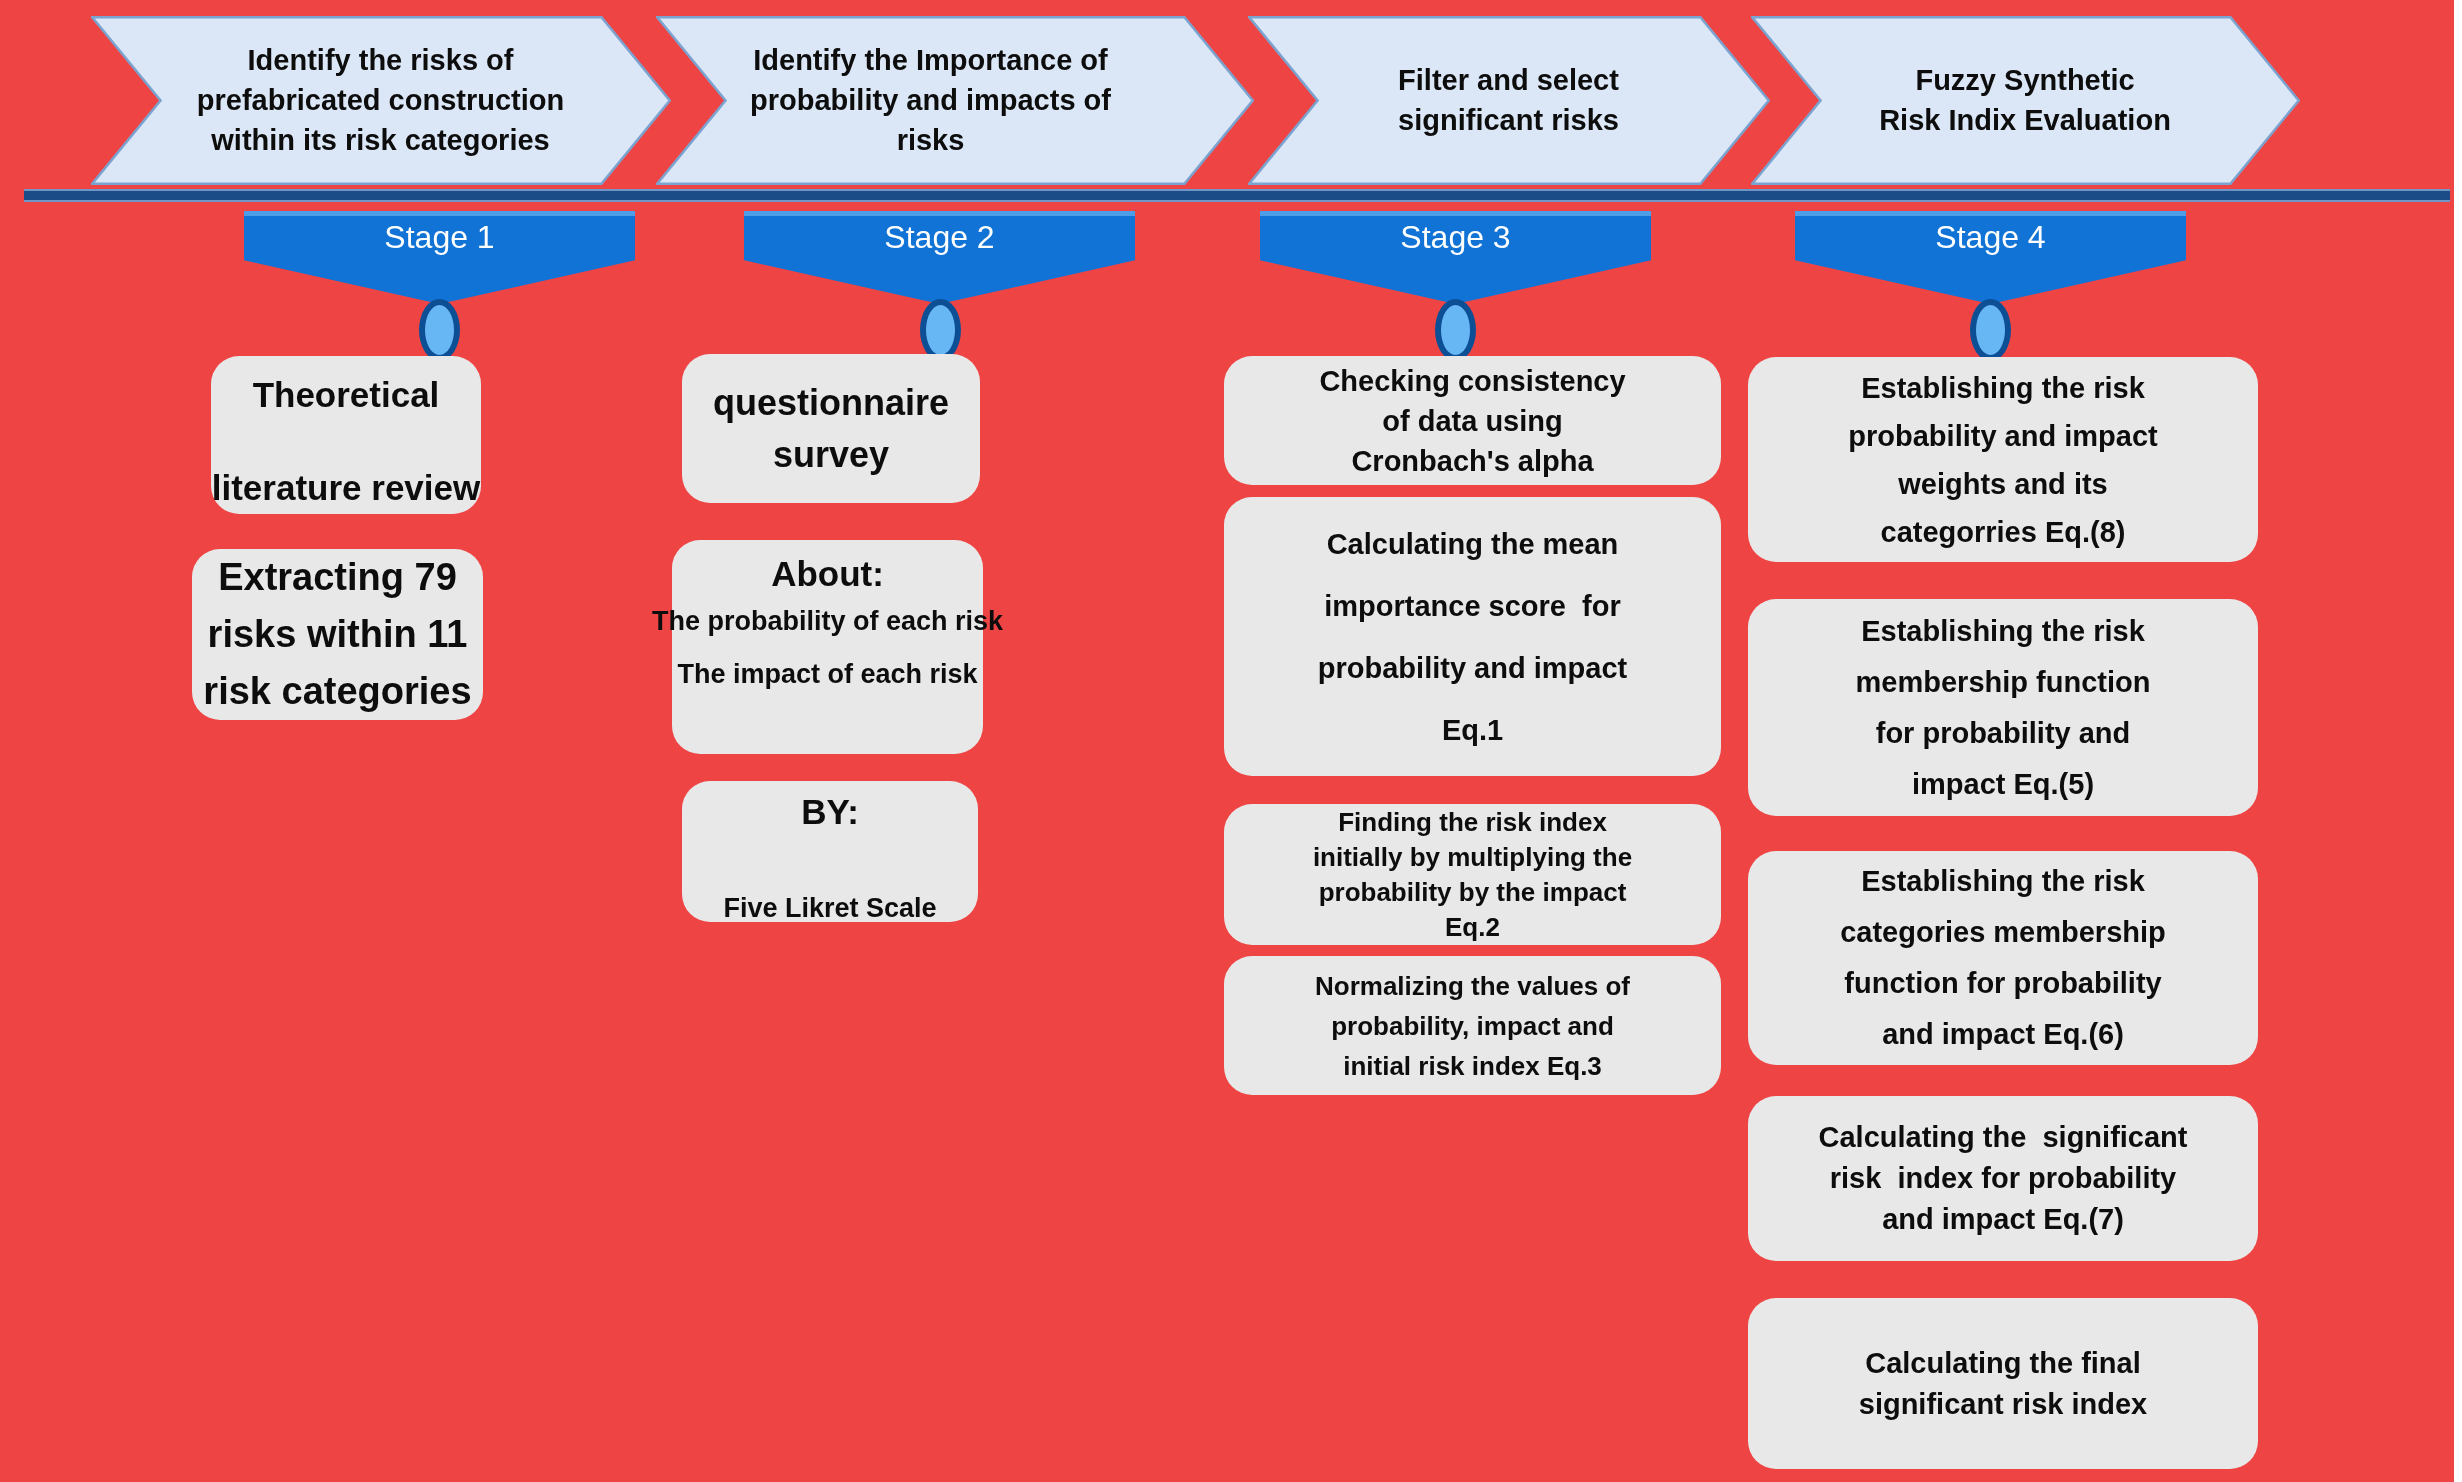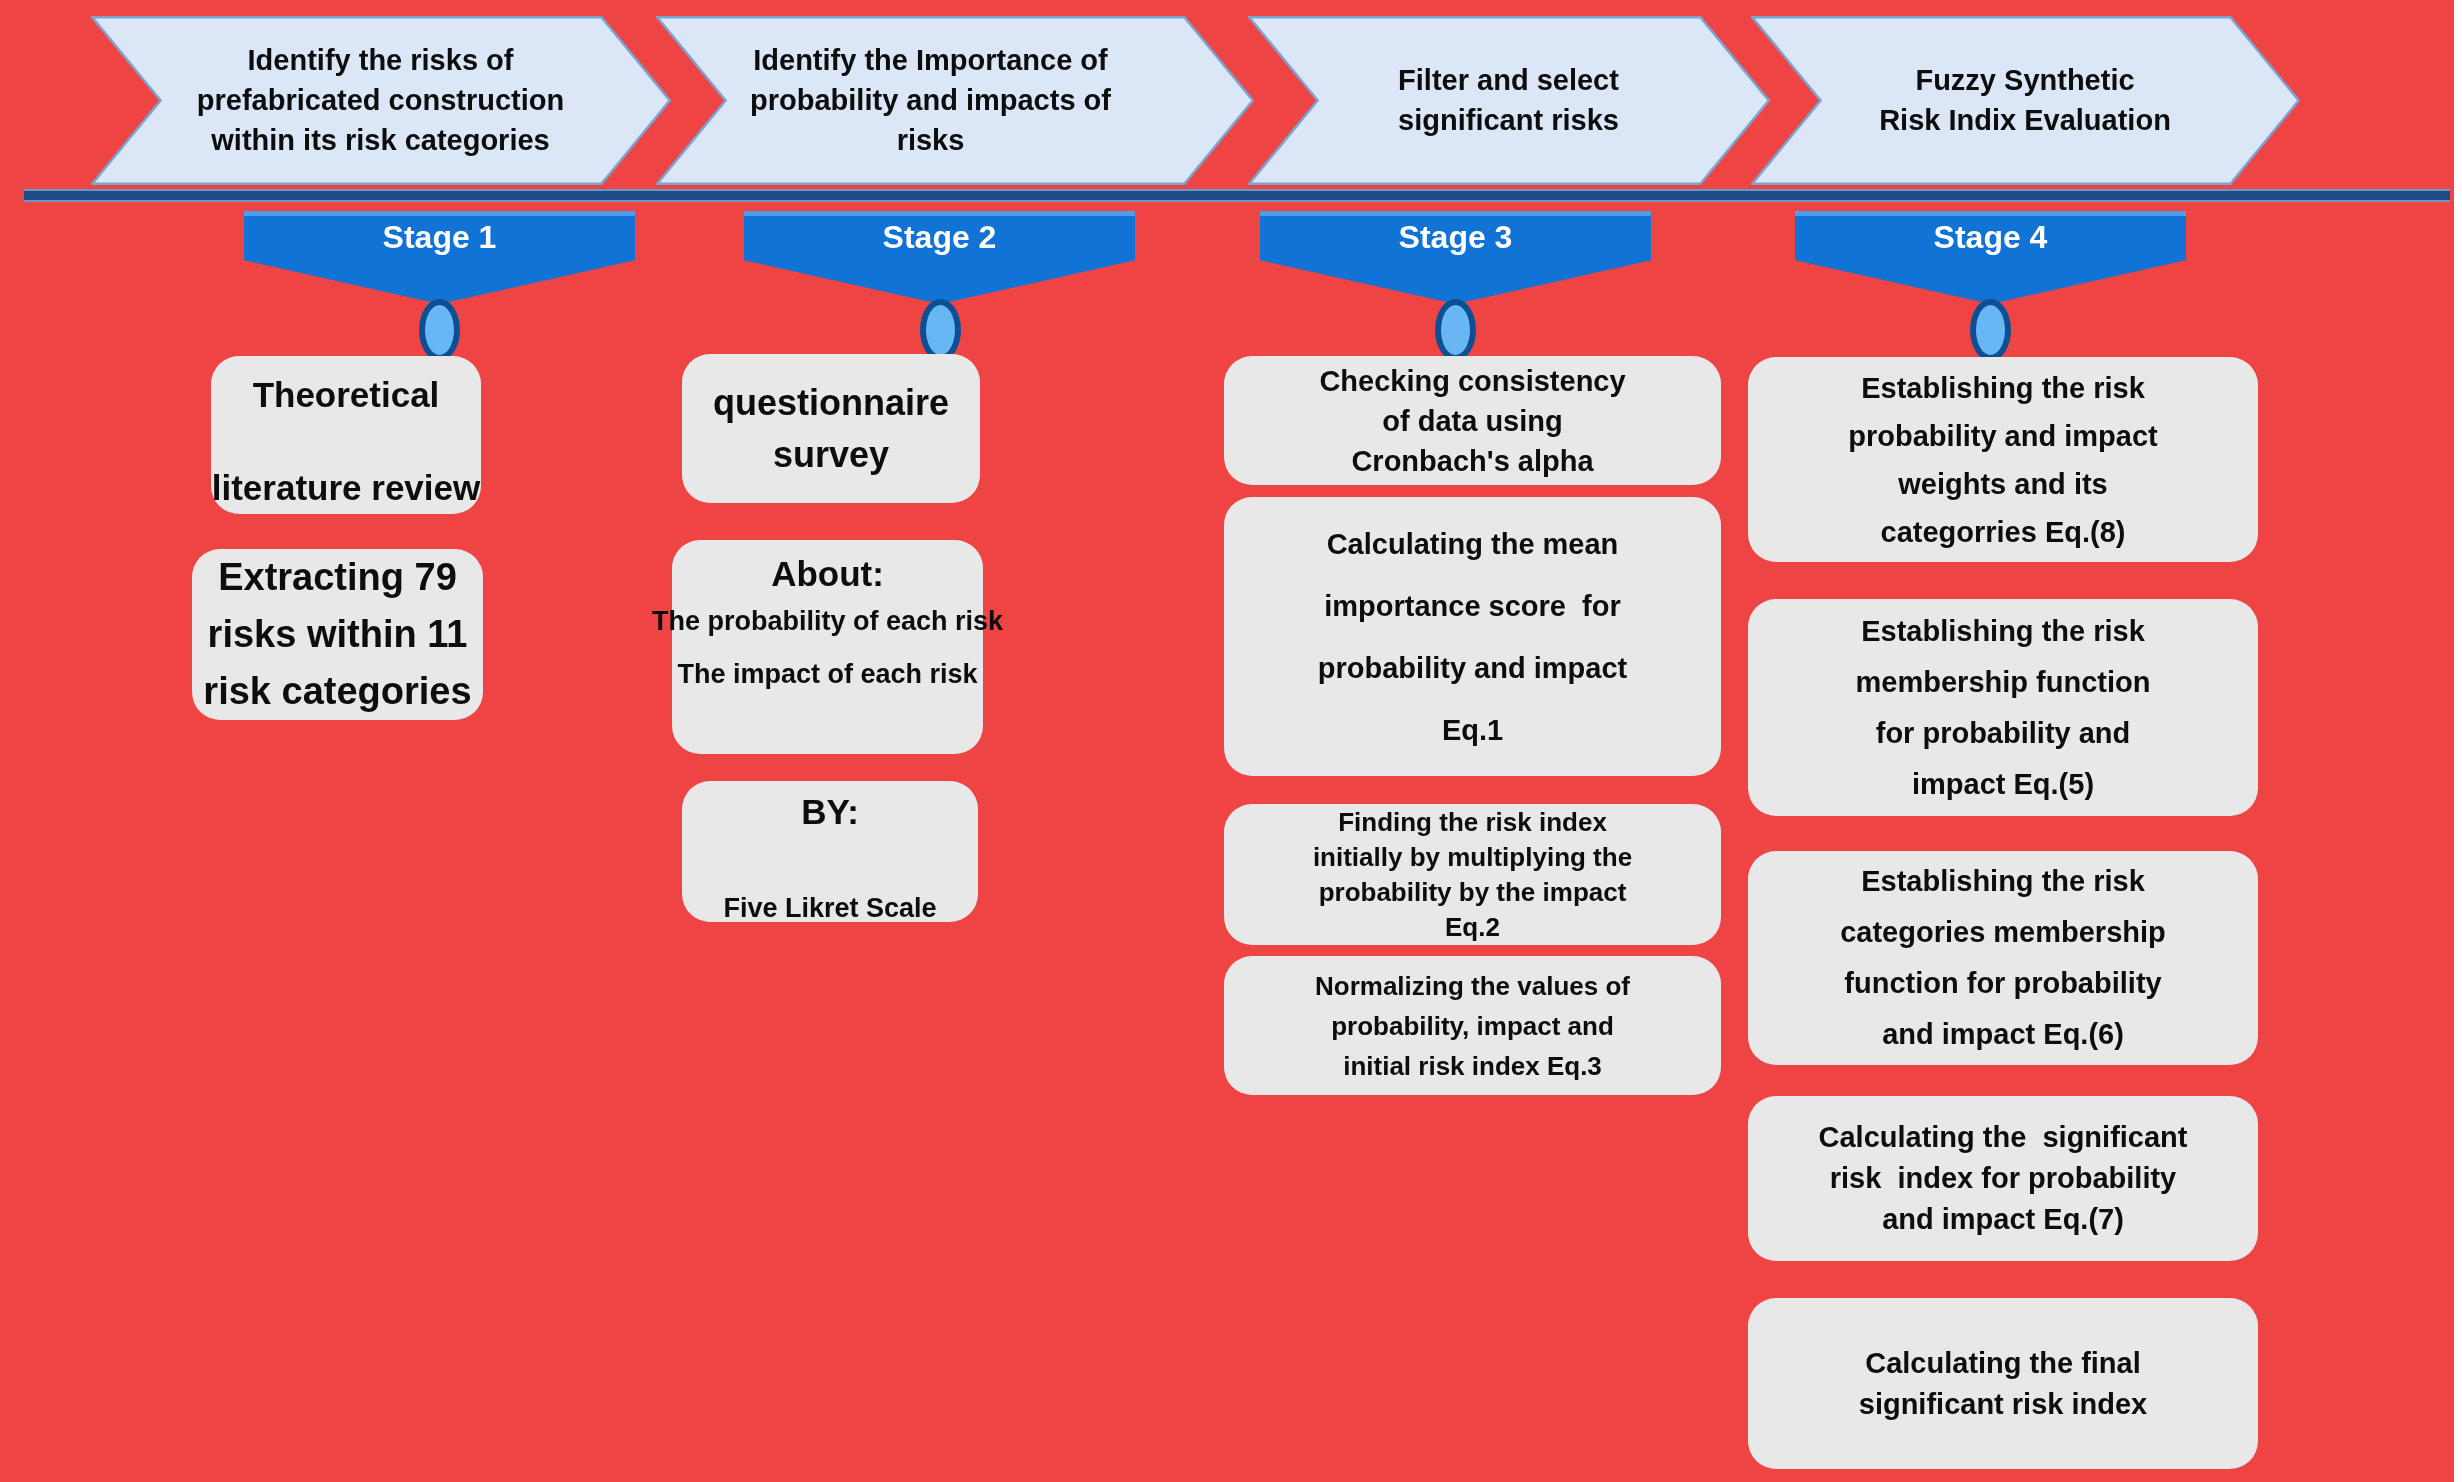--- a/index.html
+++ b/index.html
@@ -18,21 +18,21 @@
     position:absolute;left:23.6px;top:189px;width:2426px;height:13px;
     background:linear-gradient(180deg,var(--rule_light) 0 2.5px,var(--rule_dark) 2.5px 10.6px,var(--rule_light) 10.6px 13px);
   }
   .banner{
     position:absolute;top:211px;width:391px;height:93px;
     background:linear-gradient(180deg,var(--banner_top) 0 5px,var(--banner_blue) 5px);
     clip-path:polygon(0 0,100% 0,100% 53%,50% 100%,0 53%);
   }
   .banner span{
     display:block;width:100%;height:50px;line-height:53px;text-align:center;
-    color:#ffffff;font-weight:bold;font-size:32px;
+    color:#ffffff;font-weight:normal;font-size:32px;
   }
   .dot{
     position:absolute;top:299px;width:41px;height:62px;box-sizing:border-box;
     border:6.8px solid var(--circle_border);border-radius:50%;background:var(--circle_fill);
   }
   .gbox{
     position:absolute;background:var(--box_gray);border-radius:28px;
     display:flex;flex-direction:column;align-items:center;justify-content:center;
     text-align:center;font-weight:bold;box-sizing:border-box;padding:6.2px 3.7px;
   }

